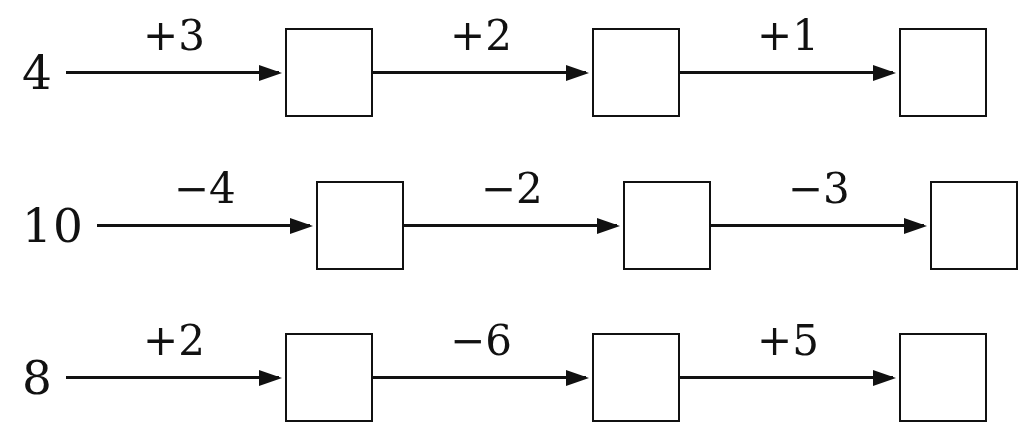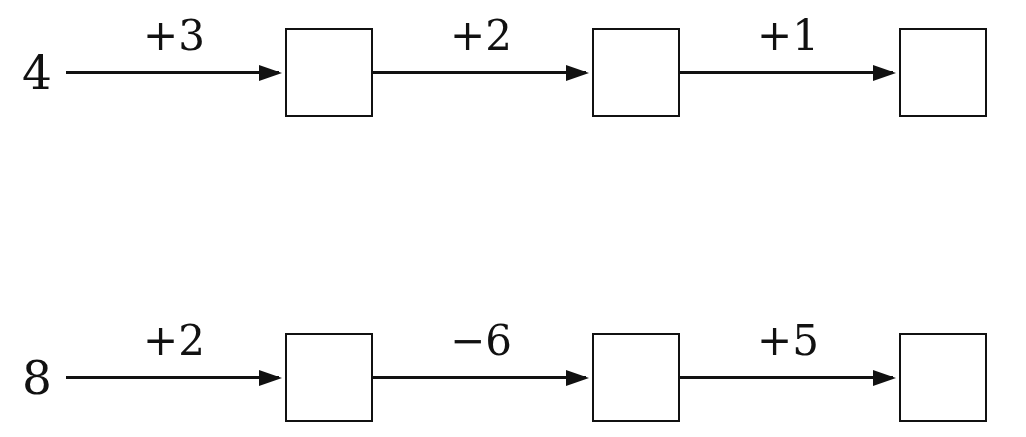--- a/index.html
+++ b/index.html
@@ -101,20 +101,41 @@
     </div>
     <div class="answer-box"></div>
     <div class="arrow">
       <div class="op">+1</div>
       <div class="shaft"></div>
       <div class="head"></div>
     </div>
     <div class="answer-box"></div>
   </div>
 
+  <div class="row row-2">
+    <div class="start-number">10</div>
+    <div class="arrow">
+      <div class="op">−4</div>
+      <div class="shaft"></div>
+      <div class="head"></div>
+    </div>
+    <div class="answer-box"></div>
+    <div class="arrow">
+      <div class="op">−2</div>
+      <div class="shaft"></div>
+      <div class="head"></div>
+    </div>
+    <div class="answer-box"></div>
+    <div class="arrow">
+      <div class="op">−3</div>
+      <div class="shaft"></div>
+      <div class="head"></div>
+    </div>
+    <div class="answer-box"></div>
+  </div>
 
   <div class="row row-3">
     <div class="start-number">8</div>
     <div class="arrow">
       <div class="op">+2</div>
       <div class="shaft"></div>
       <div class="head"></div>
     </div>
     <div class="answer-box"></div>
     <div class="arrow">

